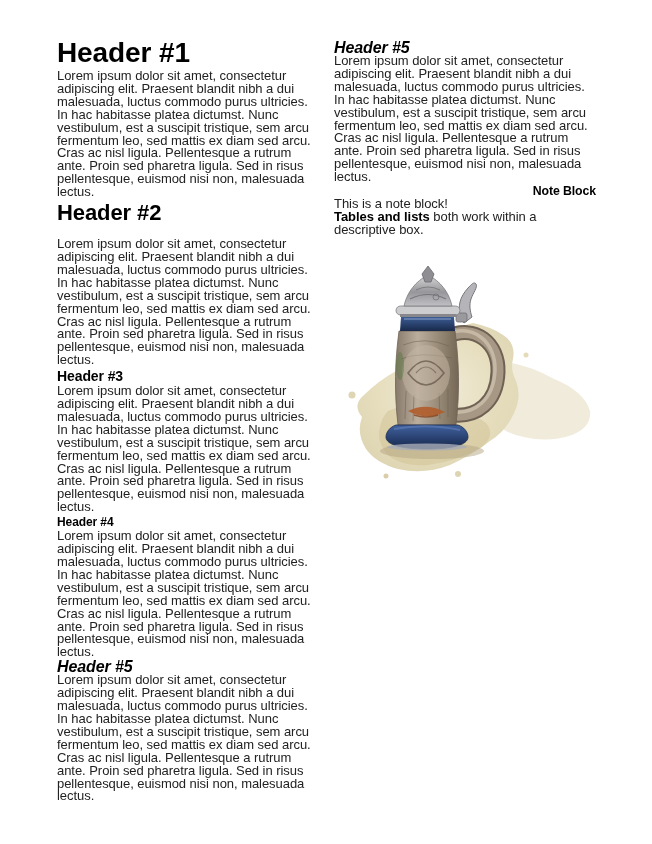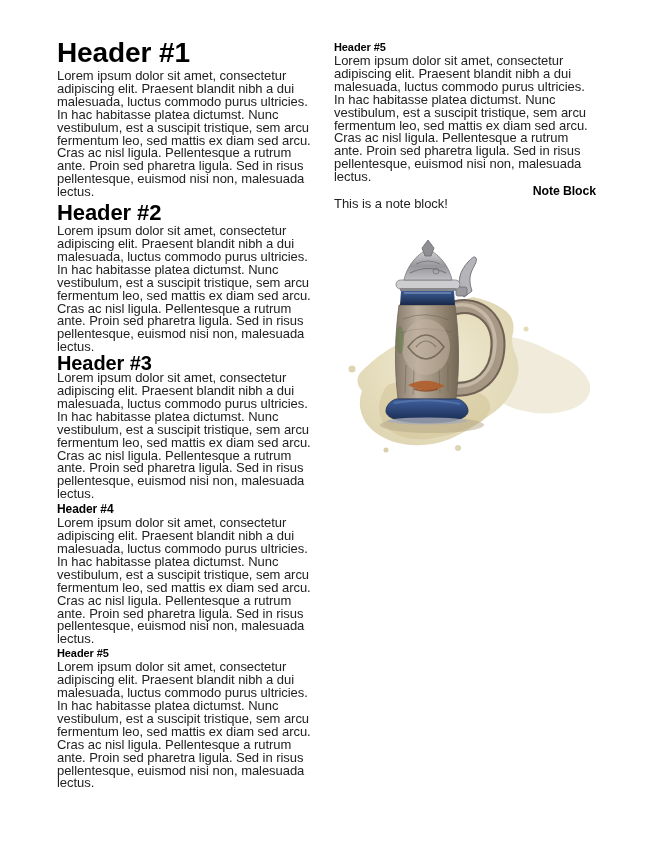--- a/index.html
+++ b/index.html
@@ -20,24 +20,24 @@
     line-height:12.9px;
     color:#222222;
     letter-spacing:-0.05px;
   }
   h1,h2,h3,h4,h5,.h6{
     color:#000000;
     font-weight:700;
     letter-spacing:-0.1px;
   }
   h1{font-size:28px;line-height:30px;margin:0 0 2px 0;}
-  h2{font-size:22px;line-height:23px;margin:2px 0 1px 0;}
-  h3{font-size:20px;line-height:16px;margin:1px 0 1px 0;}
+  h2{font-size:22px;line-height:23px;margin:2px 0 14px 0;}
+  h3{font-size:14px;line-height:16px;margin:1px 0 1px 0;}
   h4{font-size:12px;line-height:14px;margin:1px 0 1px 0;}
-  h5{font-size:11px;line-height:13px;margin:1px 0 1px 0;}
+  h5{font-size:16px;line-height:13px;margin:1px 0 1px 0;font-style:italic;}
   .h6{font-size:12.3px;line-height:13px;margin:1px 0 0 0;text-align:right;}
   .bold-lead{font-weight:700;color:#000;}
   figure.stein{margin:24px 0 0 6px;padding:0;width:262px;}
 </style>
 </head>
 <body>
 
 <div class="page">
 
   <div class="col col-left">
@@ -58,20 +58,21 @@
   </div>
 
   <div class="col col-right">
     <h5>Header #5</h5>
     <p class="body">Lorem ipsum dolor sit amet, consectetur adipiscing elit. Praesent blandit nibh a dui malesuada, luctus commodo purus ultricies. In hac habitasse platea dictumst. Nunc vestibulum, est a suscipit tristique, sem arcu fermentum leo, sed mattis ex diam sed arcu. Cras ac nisl ligula. Pellentesque a rutrum ante. Proin sed pharetra ligula. Sed in risus pellentesque, euismod nisi non, malesuada lectus.</p>
 
     <div class="h6">Note Block</div>
     <p class="body">This is a note block!</p>
 
 
+    <p class="body"><span class="bold-lead">Tables and lists</span><span> both work within a descriptive box.</span></p>
 
     <figure class="stein">
       <svg width="262" height="226" viewBox="0 0 262 226" xmlns="http://www.w3.org/2000/svg" role="img">
         <defs>
           <radialGradient id="washGrad" cx="50%" cy="45%" r="65%">
             <stop offset="0%" stop-color="#ece5cc"></stop>
             <stop offset="60%" stop-color="#ddd2a6"></stop>
             <stop offset="100%" stop-color="#d2c598"></stop>
           </radialGradient>
           <linearGradient id="pewterG" x1="0" y1="0" x2="0" y2="1">

